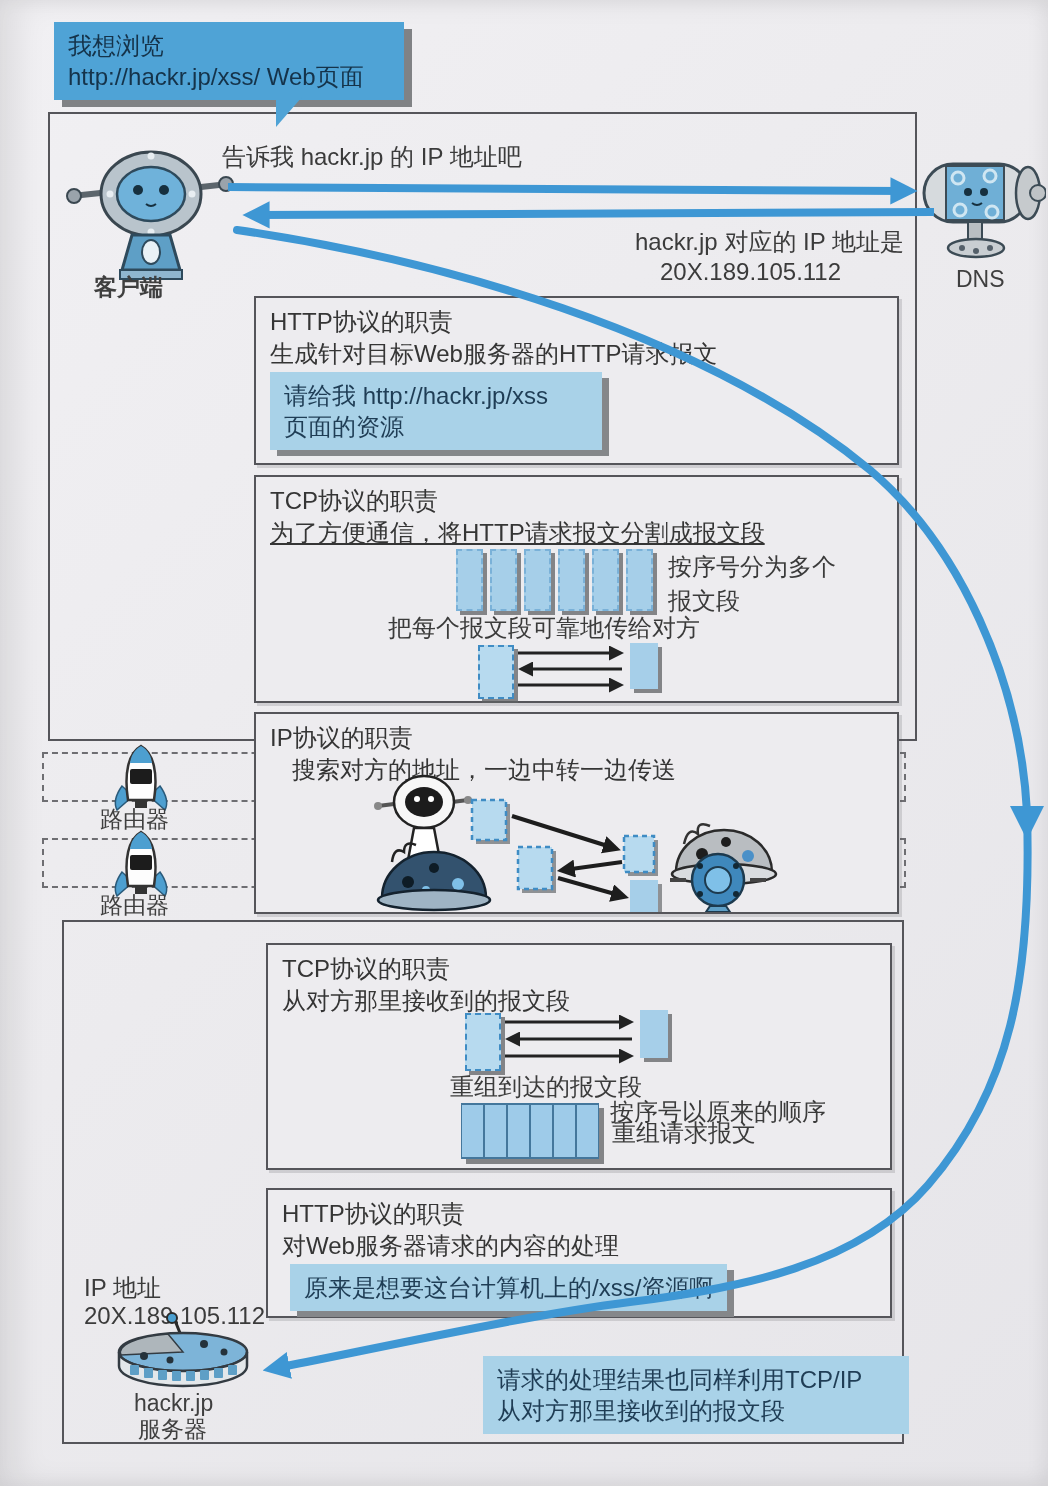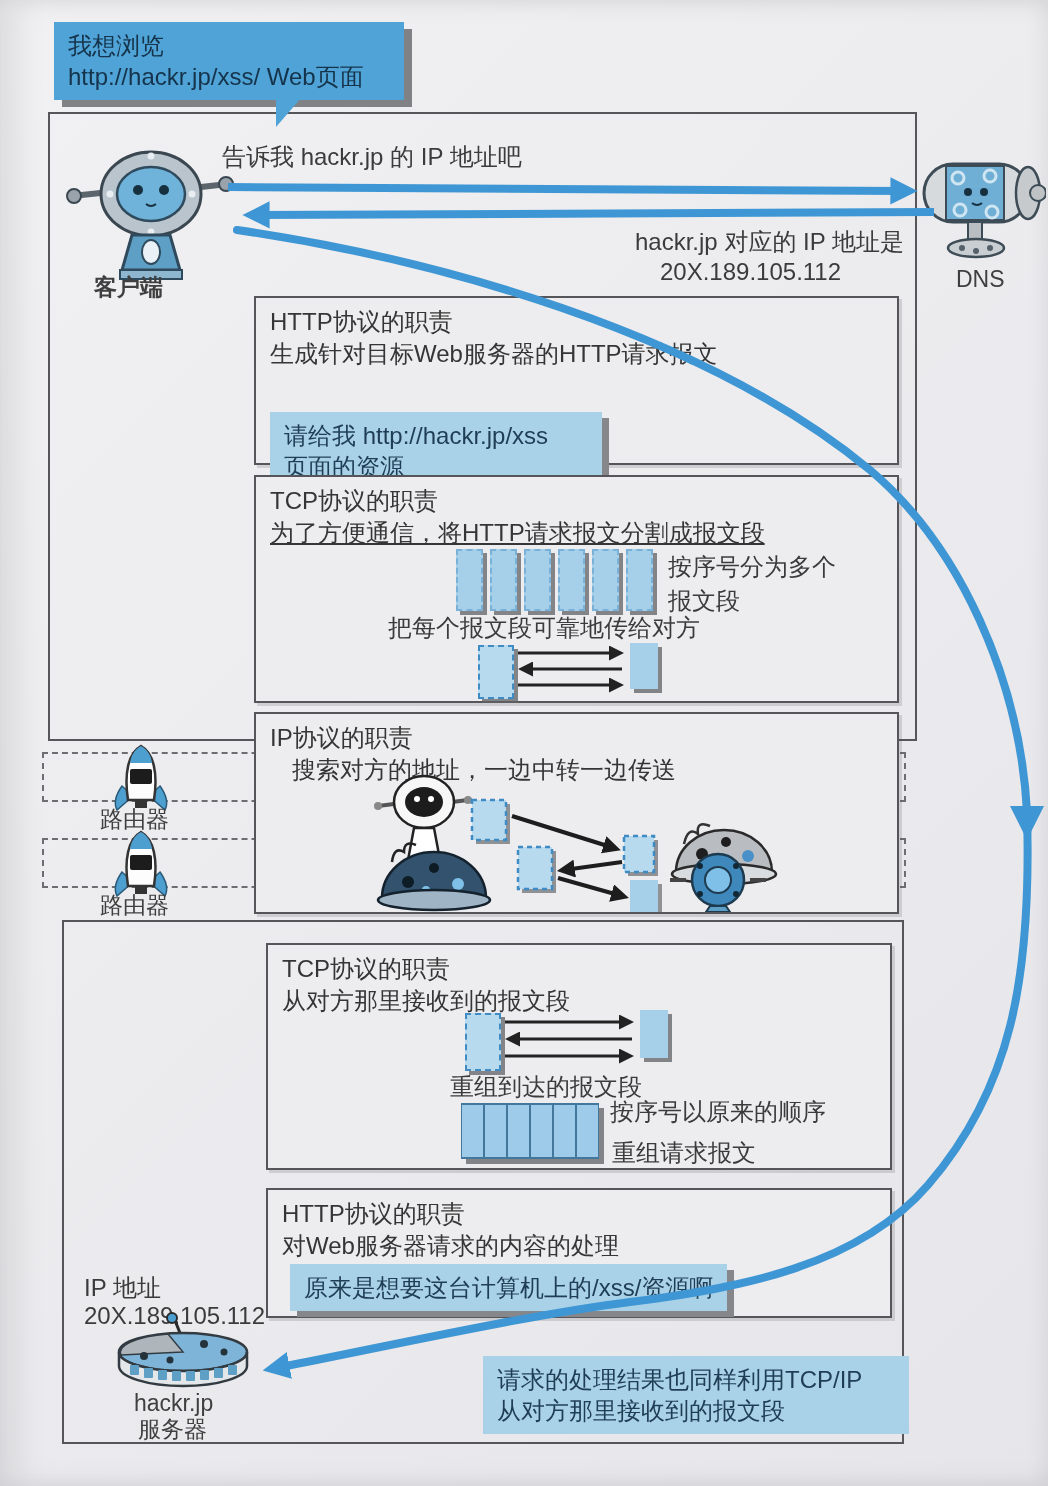--- a/index.html
+++ b/index.html
@@ -98,21 +98,21 @@
   </div>
   <div class="small-label" style="left:956px;top:266px;">DNS</div>
 
   <div class="txt" style="left:222px;top:143px;">告诉我 hackr.jp 的 IP 地址吧</div>
   <div class="txt" style="left:618px;top:228px;margin-left:17px;">hackr.jp 对应的 IP 地址是</div>
   <div class="txt" style="left:660px;top:258px;">20X.189.105.112</div>
 
   <div class="proto-box" style="left:254px;top:296px;width:641px;height:165px;">
     <div class="box-title" style="top:8px;">HTTP协议的职责</div>
     <div class="box-title" style="top:40px;">生成针对目标Web服务器的HTTP请求报文</div>
-    <div class="bubble-light" style="left:14px;top:74px;width:304px;margin-top:40px;">
+    <div class="bubble-light" style="left:14px;top:74px;width:304px;">
       <div>请给我 http://hackr.jp/xss</div>
       <div>页面的资源</div>
     </div>
   </div>
 
   <div class="proto-box" style="left:254px;top:475px;width:641px;height:224px;">
     <div class="box-title" style="top:8px;">TCP协议的职责</div>
     <div class="box-title" style="top:40px;text-decoration:underline;">为了方便通信，将HTTP请求报文分割成报文段</div>
     <div class="seg-bar" style="left:200px;top:72px;"></div>
     <div class="seg-bar" style="left:234px;top:72px;"></div>
@@ -250,21 +250,21 @@
     <div class="txt" style="left:182px;top:128px;font-family:Liberation Serif, serif;">重组到达的报文段</div>
     <div class="joined-bar" style="left:193px;top:158px;">
       <div class="joined-cell"></div>
       <div class="joined-cell"></div>
       <div class="joined-cell"></div>
       <div class="joined-cell"></div>
       <div class="joined-cell"></div>
       <div class="joined-cell"></div>
     </div>
     <div class="txt" style="left:342px;top:153px;">按序号以原来的顺序</div>
-    <div class="txt" style="left:344px;top:194px;">重组请求报文</div>
+    <div class="txt" style="left:344px;top:174px;">重组请求报文</div>
   </div>
 
   <div class="proto-box" style="left:266px;top:1188px;width:622px;height:126px;">
     <div class="box-title" style="top:8px;">HTTP协议的职责</div>
     <div class="box-title" style="top:40px;">对Web服务器请求的内容的处理</div>
     <div class="bubble-light" style="left:22px;top:74px;">原来是想要这台计算机上的/xss/资源啊</div>
   </div>
 
   <div class="txt" style="left:84px;top:1274px;">IP 地址</div>
   <div class="txt" style="left:84px;top:1302px;">20X.189.105.112</div>

